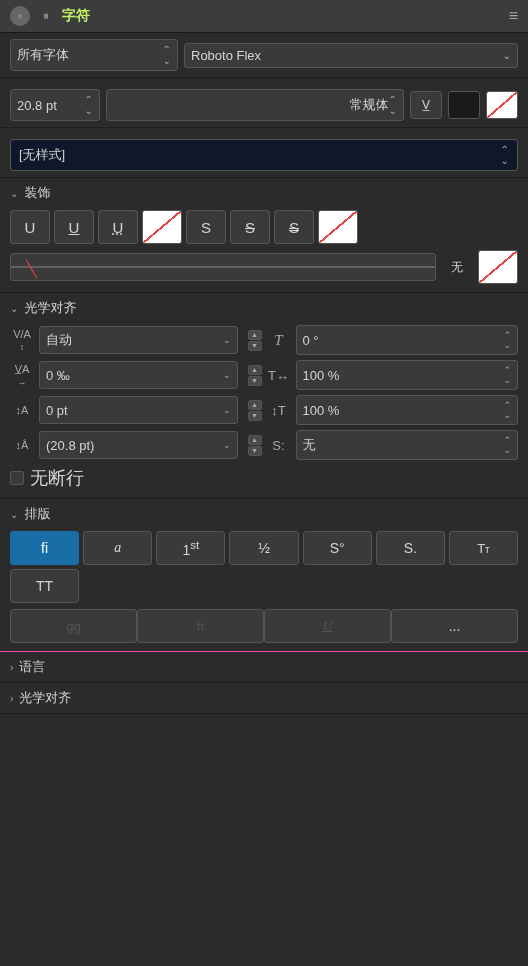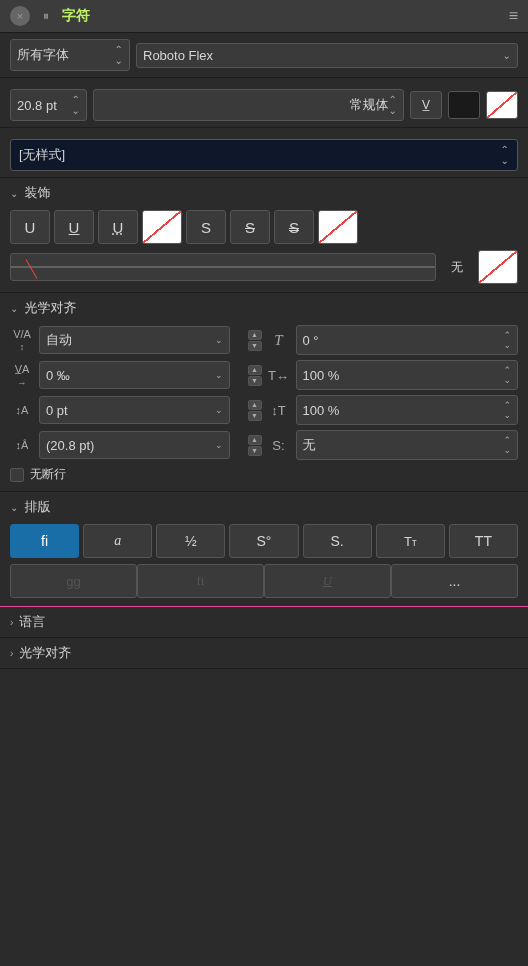--- a/index.html
+++ b/index.html
@@ -62,37 +62,37 @@
       border-radius: 3px;
       color: #d4d4d4;
       padding: 4px 6px;
       display: flex;
       align-items: center;
       justify-content: space-between;
       cursor: pointer;
     }
     .select-box .arrow { color: #aaa; font-size: 10px; margin-left: 4px; }
     .font-family-left {
-      width: 120px;
+      width: 168px;
       gap: 41px;
     }
     .font-family-right {
       flex: 1;
     }
     .chevron-down { font-size: 10px; color: #aaa; }
 
     
     .font-size-row {
       display: flex;
       gap: 6px;
       align-items: center;
       margin-top: 5px;
     }
     .size-box {
-      width: 77px;
+      width: 90px;
       background: #3a3a3a;
       border: 1px solid #555;
       border-radius: 3px;
       color: #d4d4d4;
       padding: 4px 6px;
       display: flex;
       align-items: center;
       justify-content: space-between;
       cursor: pointer;
     }
@@ -292,21 +292,21 @@
       border-radius: 2px;
       display: flex; align-items: center; justify-content: center;
       cursor: pointer;
       font-size: 7px;
       color: #aaa;
       line-height: 1;
     }
     .pos-field {
       display: flex;
       align-items: center;
-      gap: 18px;
+      gap: 10px;
       flex: 1;
     }
     .pos-select {
       flex: 1;
       background: #3a3a3a;
       border: 1px solid #555;
       border-radius: 3px;
       color: #d4d4d4;
       padding: 4px 6px;
       display: flex;
@@ -321,21 +321,21 @@
       gap: 6px;
       margin-top: 6px;
     }
     .checkbox {
       width: 14px; height: 14px;
       background: #3a3a3a;
       border: 1px solid #555;
       border-radius: 2px;
       cursor: pointer;
     }
-    .checkbox-label { font-size: 12px; color: #d4d4d4; }
+    .checkbox-label { font-size: 18px; color: #d4d4d4; }
 
     
     .typo-section {
       padding: 4px 10px 8px;
       border-bottom: 1px solid #ec4899;
     }
     .typo-grid {
       display: grid;
       grid-template-columns: repeat(7, 1fr);
       gap: 4px;
@@ -592,20 +592,23 @@
 </div>
 <div class="typo-section">
   <div class="typo-grid">
     <div class="typo-btn active">
       <span>fi</span>
     </div>
     <div class="typo-btn">
       <span class="italic-text">a</span>
     </div>
     <div class="typo-btn">
+      <span>1<sup>st</sup></span>
+    </div>
+    <div class="typo-btn">
       <span>½</span>
     </div>
     <div class="typo-btn">
       <span>S°</span>
     </div>
     <div class="typo-btn">
       <span>S.</span>
     </div>
     <div class="typo-btn">
       <span style="font-size:13px;">T<span style="font-size:10px;">т</span></span>

